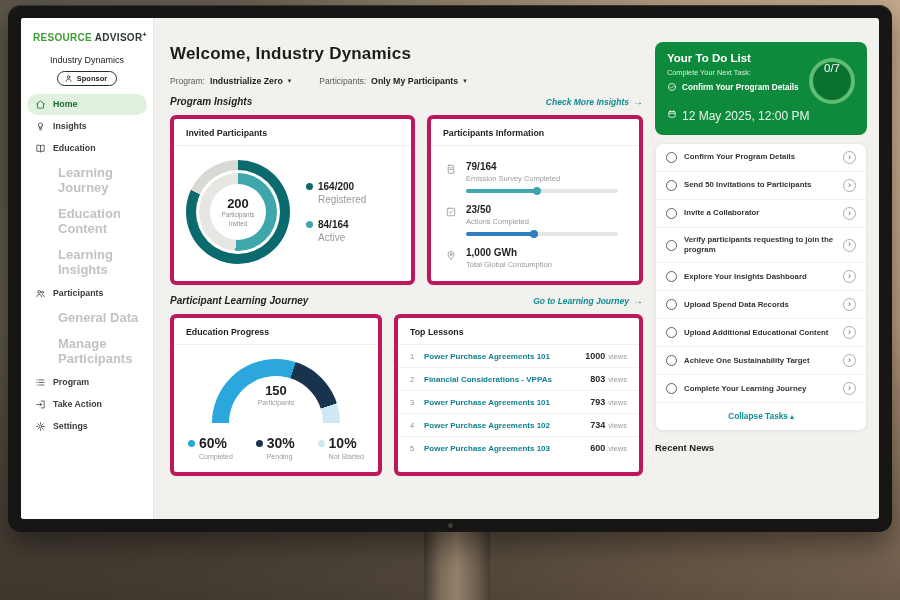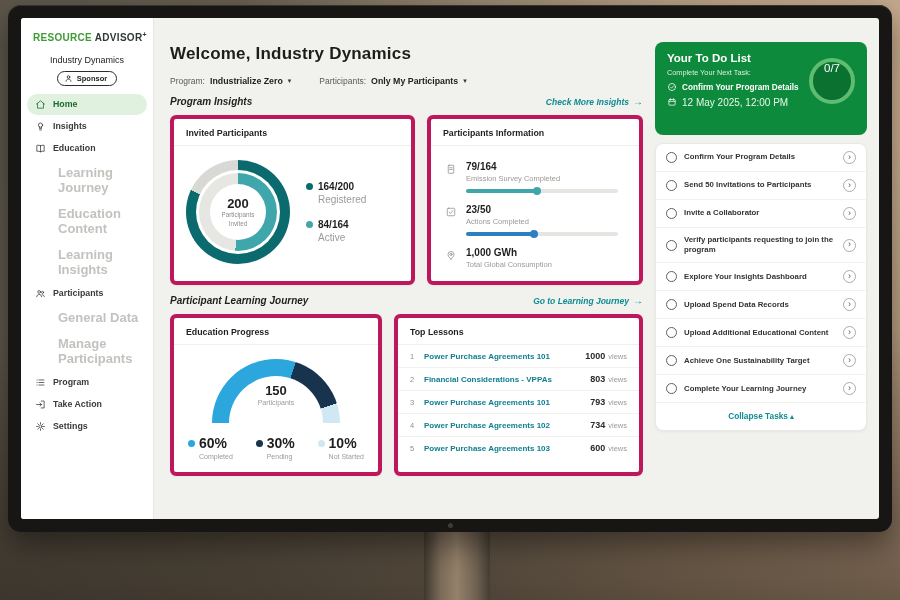--- a/index.html
+++ b/index.html
@@ -103,21 +103,21 @@
   .l-title { flex:1; font-size:8px; font-weight:bold; color:#0d7f8f; }
   .l-views-val { font-size:9px; font-weight:bold; color:#2a2a28; }
   .l-views-unit { font-size:7.5px; color:#9a9a96; margin-left:3px; }
 
   
   .rightcol { width:224px; flex-shrink:0; padding:24px 12px 0 0; }
   .todo-green { position:relative; background:#0e8a3c; border-radius:8px; padding:10px 12px; color:#fff; height:93px; }
   .tg-title { font-size:11.5px; font-weight:bold; }
   .tg-sub { font-size:7.3px; margin-top:4px; color:#d8efdd; }
   .tg-task { display:flex; align-items:center; gap:5px; margin-top:5px; font-size:8.2px; font-weight:bold; }
-  .tg-due { display:flex; align-items:flex-start; gap:5px; margin-top:5px; font-size:10px; color:#e7f7ea; }
+  .tg-due { display:flex; align-items:flex-start; gap:5px; margin-top:17px; font-size:12px; color:#e7f7ea; }
   .wico { width:10px; height:10px; fill:none; stroke:#fff; stroke-width:1.8; stroke-linecap:round; stroke-linejoin:round; flex-shrink:0; }
   .tg-ring { position:absolute; right:12px; top:16px; width:46px; height:46px; border-radius:50%;
     border:4px solid #5fbc70; background:#0a7230; display:flex; justify-content:center;
     font-size:11.5px; font-weight:normal; }
   .tasks-card { background:#fff; border:1px solid #e8e8e4; border-radius:8px; margin-top:8px; box-shadow:0 1px 3px rgba(0,0,0,.05); }
   .task-row { display:flex; align-items:center; gap:7px; padding:7px 10px; border-bottom:1px solid #f1f1ed; cursor:pointer; }
   .t-check { width:11px; height:11px; border-radius:50%; border:1.3px solid #5f5f5b; flex-shrink:0; }
   .t-label { flex:1; font-size:7.8px; font-weight:bold; color:#333; line-height:1.3; }
   .t-chev { width:13px; height:13px; border-radius:50%; border:1px solid #ababa7; color:#555; font-size:9px;
     display:flex; align-items:center; justify-content:center; flex-shrink:0; line-height:1; padding-bottom:1px; }
@@ -482,17 +482,18 @@
           <span class="t-chev">
               <span>›</span>
             </span>
         </div>
         <div class="collapse">
           <span>Collapse Tasks</span>
           <span class="up">▴</span>
         </div>
       </section>
 
+      <div class="recent-news">Recent News</div>
     </aside>
 
   </div>
   <div class="bezel-dot"></div>
 </div>
 
 </body></html>

